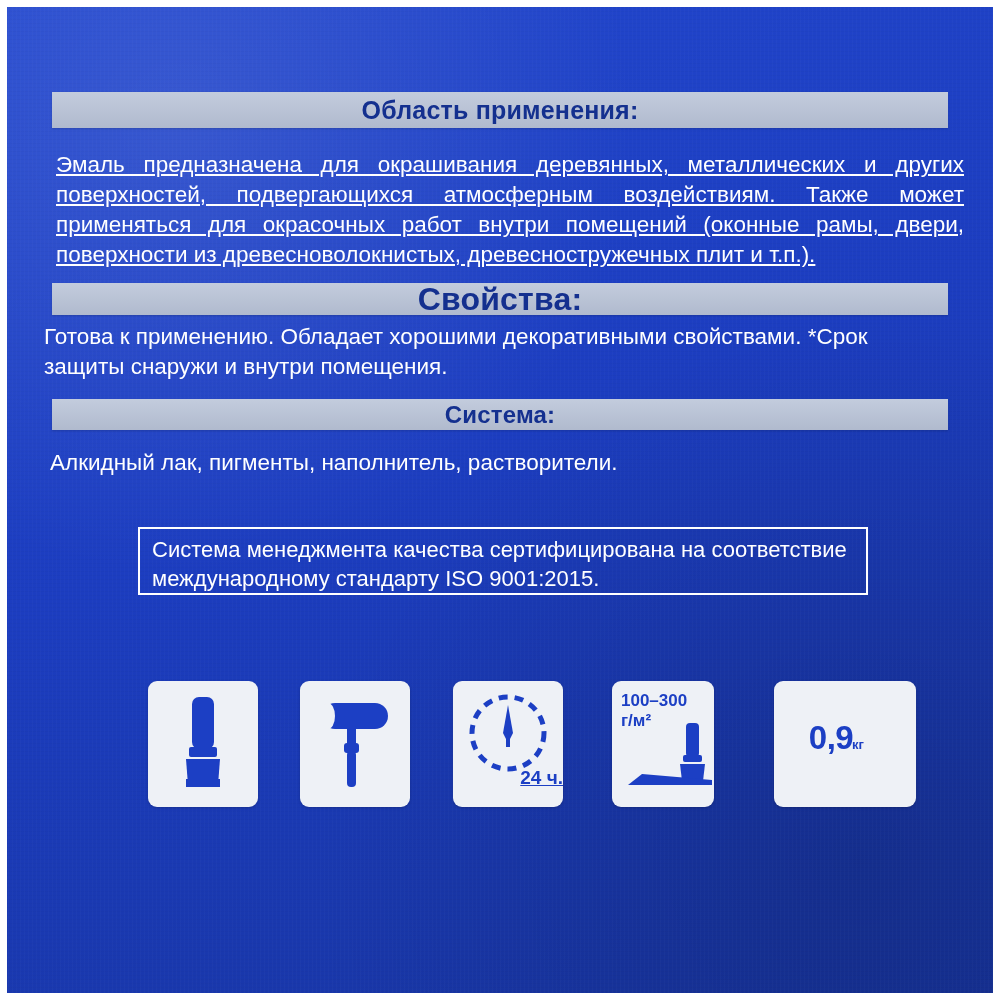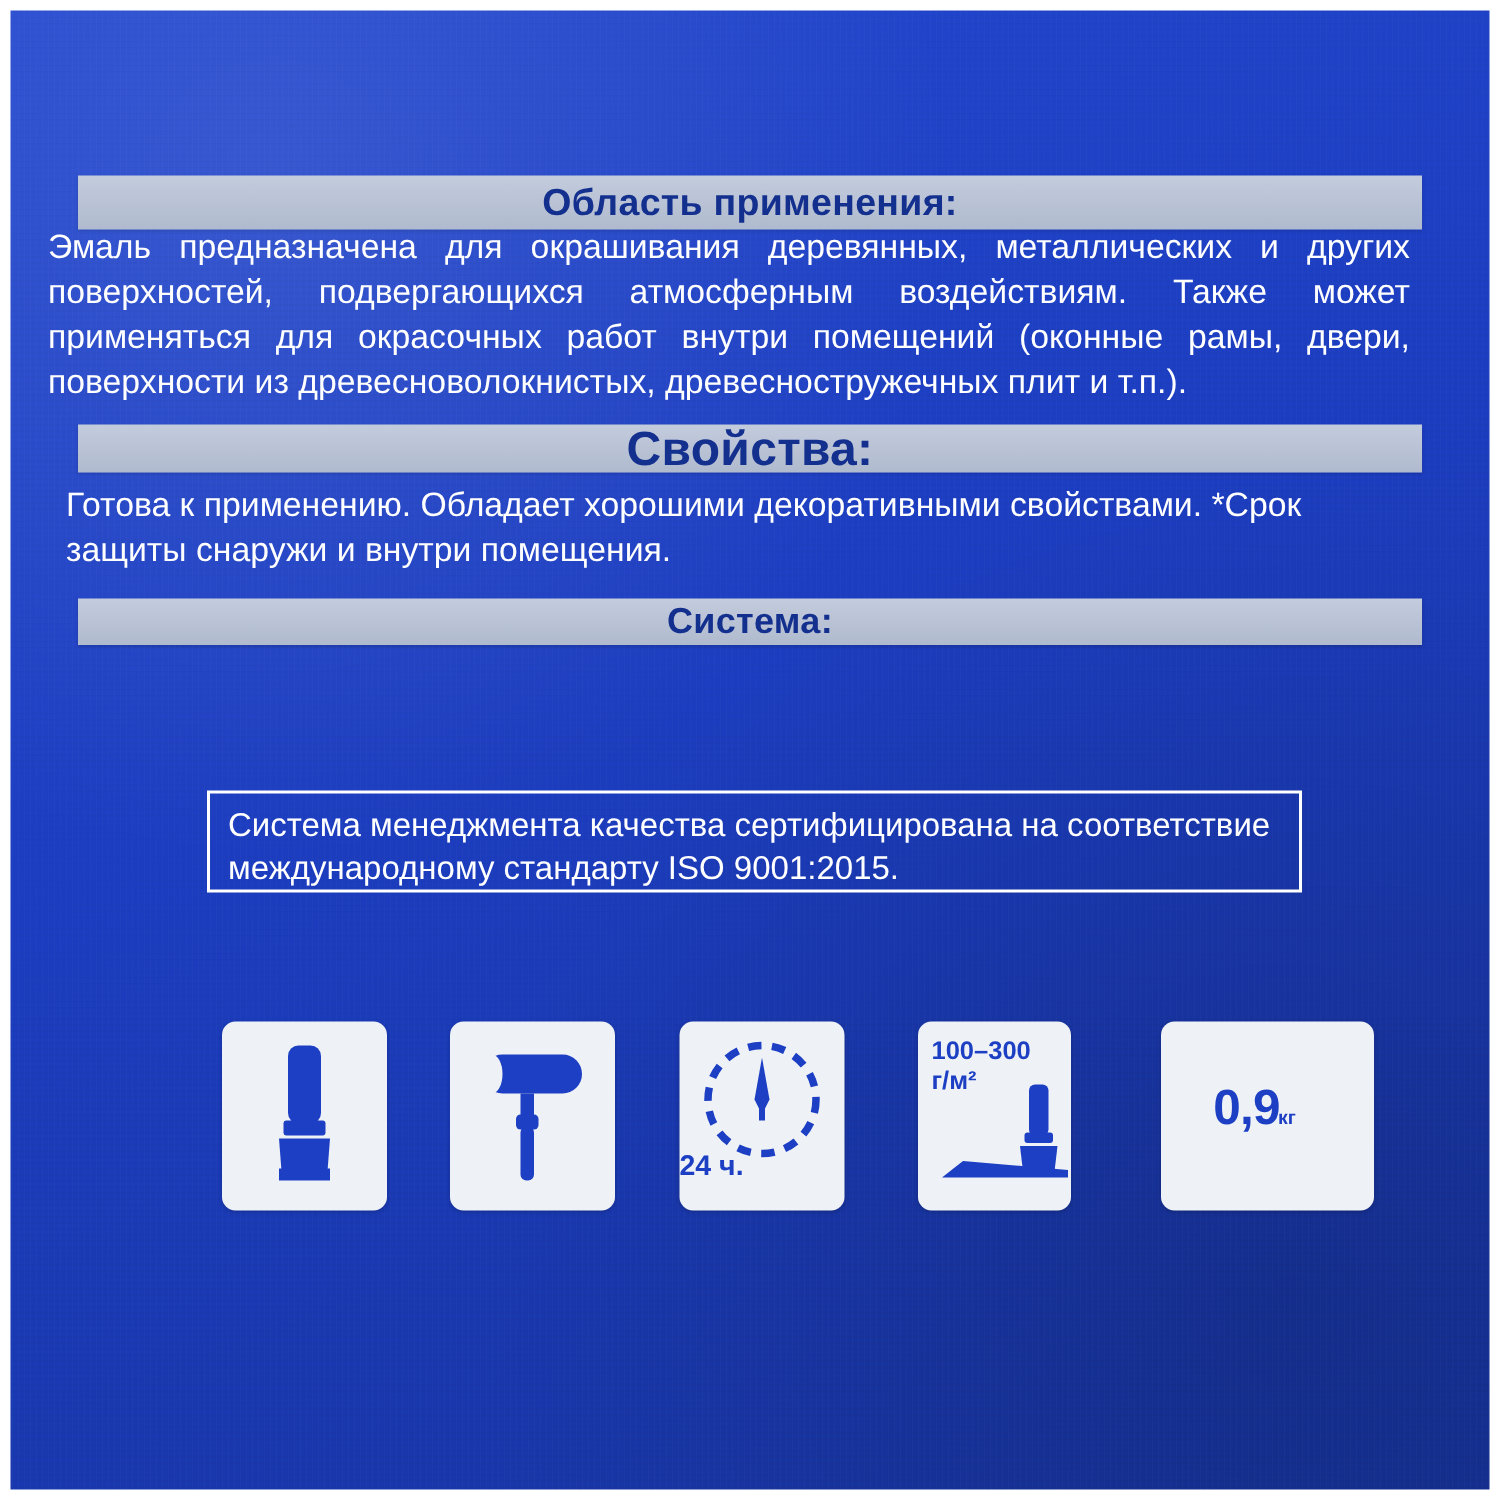--- a/index.html
+++ b/index.html
@@ -48,34 +48,34 @@
     color: #14308f;
     font-weight: bold;
     text-align: center;
     display: flex;
     align-items: center;
     justify-content: center;
     letter-spacing: 0.2px;
     box-shadow: 0 1px 2px rgba(0,0,0,0.15);
   }
 
-  .bar-applic { left: 52px;  top: 117px; width: 896px; height: 36px; font-size: 25px; }
+  .bar-applic { left: 52px;  top: 92px; width: 896px; height: 36px; font-size: 25px; }
   .bar-props  { left: 52px;  top: 283px; width: 896px; height: 32px; font-size: 32px; }
   .bar-comp   { left: 52px;  top: 399px; width: 896px; height: 31px; font-size: 24px; }
 
   
   .para {
     position: absolute;
     font-size: 22.5px;
     line-height: 30px;
     color: #ffffff;
   }
   .para.justify { text-align: justify; text-align-last: left; }
 
-  .p-applic { left: 32px; top: 150px; width: 908px; }
+  .p-applic { left: 56px; top: 150px; width: 908px; text-decoration: underline; }
   .p-props  { left: 44px; top: 322px; width: 908px; }
   .p-comp   { left: 50px; top: 448px; width: 900px; }
 
   
   .iso-box {
     position: absolute;
     left: 138px;
     top: 527px;
     width: 730px;
     height: 68px;
@@ -144,24 +144,25 @@
     font-size: 17px;
     font-weight: bold;
     line-height: 20px;
     color: #1c3fc4;
   }
   .clock-text {
     position: absolute;
     left: 0;
     top: 86px;
     width: 110px;
-    text-align: left;
+    text-align: right;
     font-size: 19px;
     font-weight: bold;
     color: #1c3fc4;
+    text-decoration: underline;
   }
 
   
   .edge {
     position: absolute;
     background: #ffffff;
     pointer-events: none;
   }
   .edge-top    { left: 0; top: 0; width: 1000px; height: 7px; }
   .edge-bottom { left: 0; bottom: 0; width: 1000px; height: 7px; }
@@ -175,20 +176,21 @@
 
   <div class="content">
 
     <div class="bar bar-applic">Область применения:</div>
     <div class="para justify p-applic">Эмаль предназначена для окрашивания деревянных, металлических и других поверхностей, подвергающихся атмосферным воздействиям. Также может применяться для окрасочных работ внутри помещений (оконные рамы, двери, поверхности из древесноволокнистых, древесностружечных плит и т.п.).</div>
 
     <div class="bar bar-props">Свойства:</div>
     <div class="para p-props">Готова к применению. Обладает хорошими декоративными свойствами. *Срок защиты снаружи и внутри помещения.</div>
 
     <div class="bar bar-comp">Система:</div>
+    <div class="para p-comp">Алкидный лак, пигменты, наполнитель, растворители.</div>
 
     <div class="iso-box">
       <div class="iso-text">Система менеджмента качества сертифицирована на соответствие международному стандарту ISO 9001:2015.</div>
     </div>
 
     <div class="picto-row">
 
       <div class="picto picto-1">
         <svg width="110" height="126" viewBox="0 0 110 126">
           <rect x="44" y="16" width="22" height="52" rx="7" fill="#1c3fc4"></rect>

